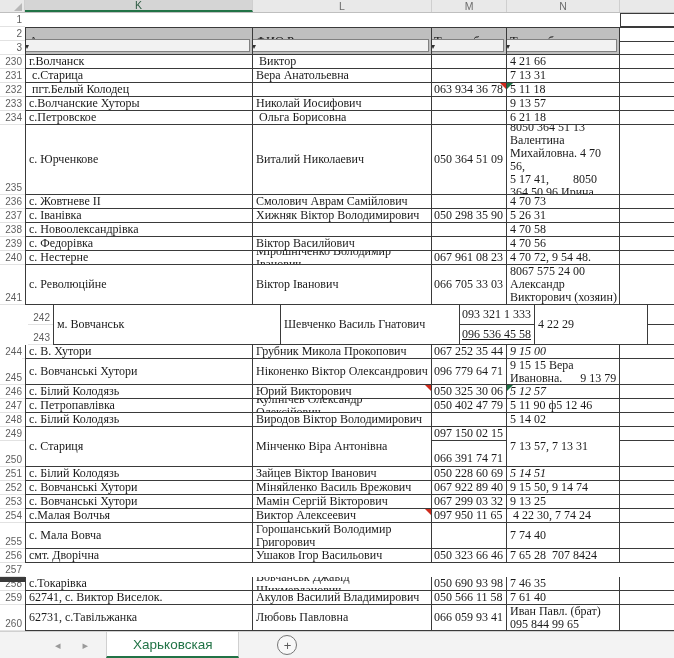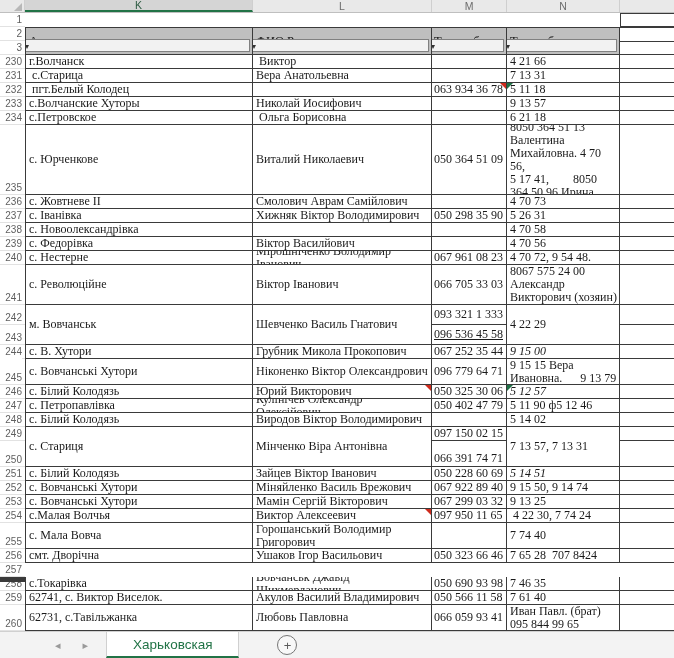--- a/index.html
+++ b/index.html
@@ -327,21 +327,21 @@
           <div class="cell c-m">
             <span>066 705 33 03</span>
           </div>
           <div class="cell c-n">
             <span>8067 575 24 00
 Александр
 Викторович (хозяин)</span>
           </div>
           <div class="c-x"></div>
         </div>
-        <div class="band" style="height: 40px;">
+        <div class="band" style="height: 40px; padding-left: 28px;">
           <div class="gutter">
             <div class="rownum" style="height: 20px;">242</div>
             <div class="rownum" style="height: 20px;">243</div>
           </div>
           <div class="cell c-k">
             <span>м. Вовчанськ</span>
           </div>
           <div class="cell c-l">
             <span>Шевченко Василь Гнатович</span>
           </div>

